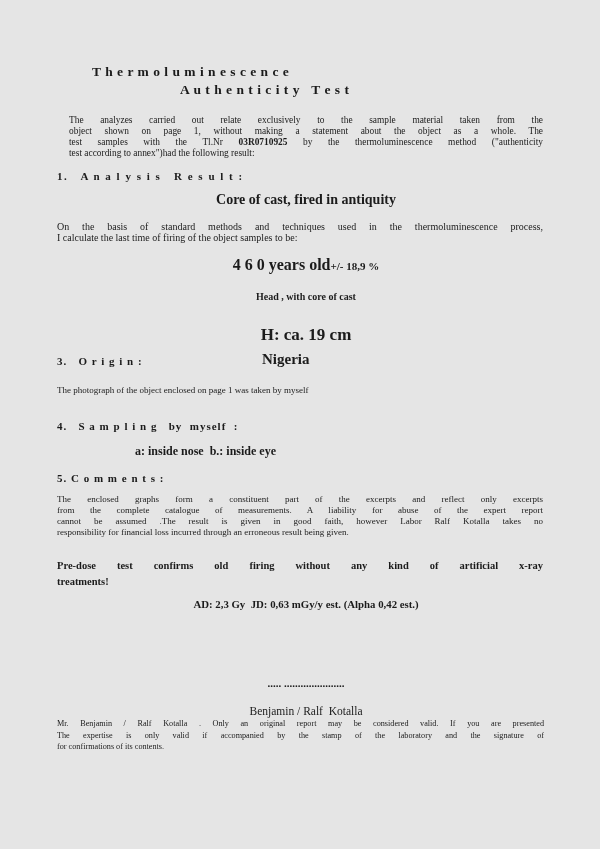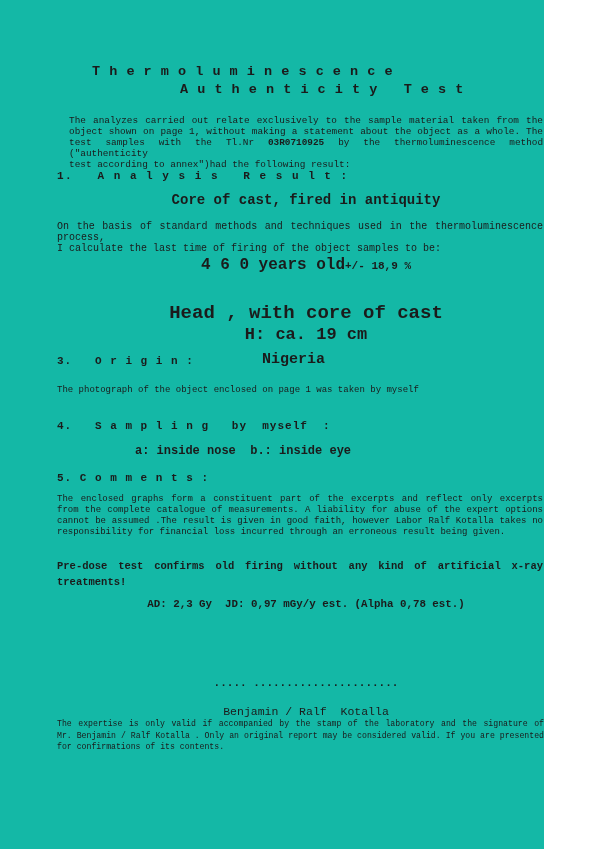--- a/index.html
+++ b/index.html
@@ -1,18 +1,18 @@
 <!DOCTYPE html>
 <html><head>
 <meta charset="utf-8">
 <style>
   html,body { margin:0; padding:0; background:#ffffff; }
   .page {
-    position:relative; width:544px; height:849px; background:#14b8a6;
-    font-family:Liberation Mono, monospace;
+    position:relative; width:600px; height:849px; background:#e5e5e5;
+    font-family:Liberation Serif, serif;
     color:#1b1b1b; overflow:hidden;
   }
   .abs   { position:absolute; }
   .b     { font-weight:bold; }
   .pre   { white-space:pre; }
   .title { font-size:13.5px; letter-spacing:0.5px; }
   .h     { font-size:11px; letter-spacing:1px; }
   .para  { line-height:11px; }
   .jline { text-align:justify; text-align-last:justify; }
   .lastline { text-align:left; }
@@ -38,48 +38,48 @@
 
   <div class="abs para" style="top:221px;left:57px;width:486px;font-size:10px">
     <div class="jline">On the basis of standard methods and techniques used in the  thermoluminescence process,</div>
     <div class="lastline">I calculate the last time of firing of the object samples to be:</div>
   </div>
 
   <div class="abs center" style="top:256px">
     <span class="b pre" style="font-size:16px">4 6 0 years old</span><span class="b pre" style="font-size:11px;">+/- 18,9 %</span>
   </div>
 
-  <div class="abs center b pre" style="top:302px;font-size:19px">Head , with core of cast</div>
+  <div class="abs center b pre" style="top:291px;font-size:10px">Head , with core of cast</div>
   <div class="abs center b pre" style="top:325px;font-size:17px">H: ca. 19 cm</div>
 
   <div class="abs h b pre" style="top:355px;left:57px">3.   O r i g i n :</div>
   <div class="abs b pre" style="top:351px;left:262px;font-size:15px">Nigeria</div>
   <div class="abs pre" style="top:385px;left:57px;font-size:9px">The photograph of the object enclosed on page 1 was taken by myself</div>
 
   <div class="abs h b pre" style="top:420px;left:57px">4.   S a m p l i n g   by  myself  :</div>
   <div class="abs b pre" style="top:444px;left:135px;font-size:12px">a: inside nose  b.: inside eye</div>
 
   <div class="abs h b pre" style="top:472px;left:57px">5. C o m m e n t s :</div>
 
   <div class="abs para" style="top:494px;left:57px;width:486px;font-size:9px">
     <div class="jline">The enclosed graphs form a constituent part of the excerpts and  reflect only excerpts</div>
-    <div class="jline">from the complete catalogue of measurements. A liability for abuse of the expert options</div>
+    <div class="jline">from the complete catalogue of measurements. A liability for abuse of the expert report</div>
     <div class="jline">cannot be assumed .The result is given in good faith, however Labor Ralf Kotalla takes no</div>
     <div class="lastline">responsibility for financial loss incurred through an erroneous result being given.</div>
   </div>
 
   <div class="abs b" style="top:558px;left:57px;width:486px;font-size:10.5px;line-height:16px">
     <div class="jline">Pre-dose test confirms old firing without any kind of artificial x-ray</div>
     <div class="lastline">treatments!</div>
   </div>
 
-  <div class="abs center b pre" style="top:598px;font-size:10.8px">AD: 2,3 Gy  JD: 0,97 mGy/y est. (Alpha 0,78 est.)</div>
+  <div class="abs center b pre" style="top:598px;font-size:10.8px">AD: 2,3 Gy  JD: 0,63 mGy/y est. (Alpha 0,42 est.)</div>
 
   <div class="abs center b pre" style="top:677px;font-size:11px">..... ......................</div>
   <div class="abs center pre" style="top:705px;font-size:11.5px">Benjamin / Ralf  Kotalla</div>
 
   <div class="abs para" style="top:718px;left:57px;width:487px;font-size:8.2px;line-height:11.6px">
+    <div class="jline">Mr. Benjamin / Ralf Kotalla . Only an original report may be considered valid. If you are presented</div>
     <div class="jline">The expertise is only  valid  if  accompanied  by the stamp of the laboratory and the signature of</div>
-    <div class="jline">Mr. Benjamin / Ralf Kotalla . Only an original report may be considered valid. If you are presented</div>
     <div class="lastline">for confirmations of its contents.</div>
   </div>
 
 </div>
 
 </body></html>

